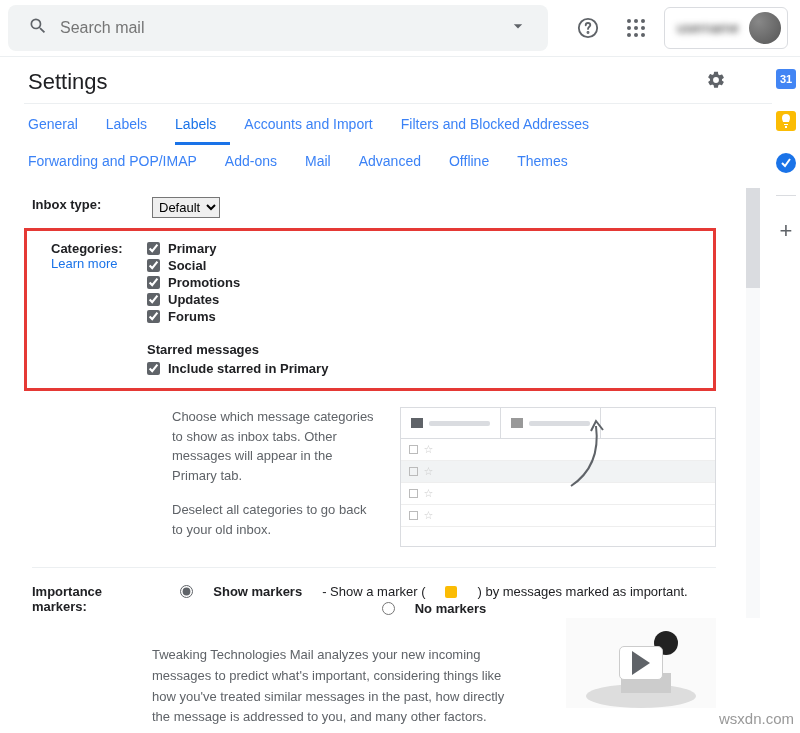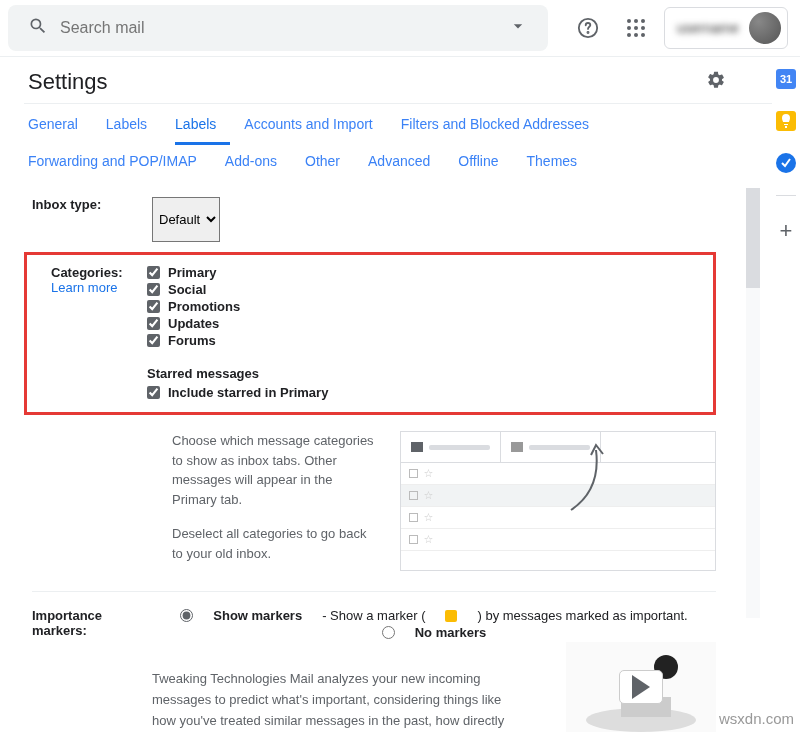--- a/index.html
+++ b/index.html
@@ -20,21 +20,21 @@
     .settings-header { display: flex; align-items: center; padding: 12px 40px 8px 4px; }
     .settings-header h1 { font-size: 22px; font-weight: 400; color: #202124; }
     .settings-header .gear { margin-left: auto; margin-right: 6px; color: #5f6368; }
     .tabs { display: flex; flex-wrap: wrap; gap: 0; padding: 4px 0 0 4px; font-size: 14px; }
     .tab { padding: 8px 14px 10px 0; margin-right: 14px; color: #3b82f6; cursor: pointer; white-space: nowrap; }
     .tab.active { color: #1a73e8; font-weight: 500; border-bottom: 3px solid #1a73e8; }
     .settings-body { padding: 12px 56px 0 8px; font-size: 13px; color: #202124; position: relative; }
     .row { display: flex; align-items: flex-start; padding: 6px 0; }
     .row-label { width: 120px; font-weight: 700; flex-shrink: 0; }
     .row-content { flex: 1; }
-    select { font-size: 13px; padding: 13px 2px; border: 1px solid #767676; background: #efefef; }
+    select { font-size: 13px; padding: 1px 2px; border: 1px solid #767676; background: #efefef; }
     .highlight-box { border: 3px solid #e53935; padding: 10px 8px 10px 0; margin: 4px 0 12px -8px; }
     .highlight-box .row { padding: 0; }
     .link { color: #1a73e8; cursor: pointer; font-weight: 400; }
     .checklist { list-style: none; }
     .checklist li { display: flex; align-items: center; gap: 8px; margin-bottom: 2px; }
     .checklist li label { font-weight: 700; }
     .subhead { font-weight: 700; margin-top: 18px; margin-bottom: 4px; }
     .desc { color: #5f6368; line-height: 1.5; max-width: 210px; }
     .desc-row { display: flex; gap: 20px; padding-left: 140px; margin-top: 16px; }
     .preview { border: 1px solid #dadce0; width: 320px; height: 140px; position: relative; background: #fff; }
@@ -125,21 +125,21 @@
     <div class="divider"></div>
 
     <div class="tabs">
       <div class="tab">General</div>
       <div class="tab">Labels</div>
       <div class="tab active">Labels</div>
       <div class="tab">Accounts and Import</div>
       <div class="tab">Filters and Blocked Addresses</div>
       <div class="tab">Forwarding and POP/IMAP</div>
       <div class="tab">Add-ons</div>
-      <div class="tab">Other</div>
+      <div class="tab">Mail</div>
       <div class="tab">Advanced</div>
       <div class="tab">Offline</div>
       <div class="tab">Themes</div>
     </div>
 
     <div class="settings-body">
       <div class="row">
         <div class="row-label">Inbox type:</div>
         <div class="row-content">
           <select>

